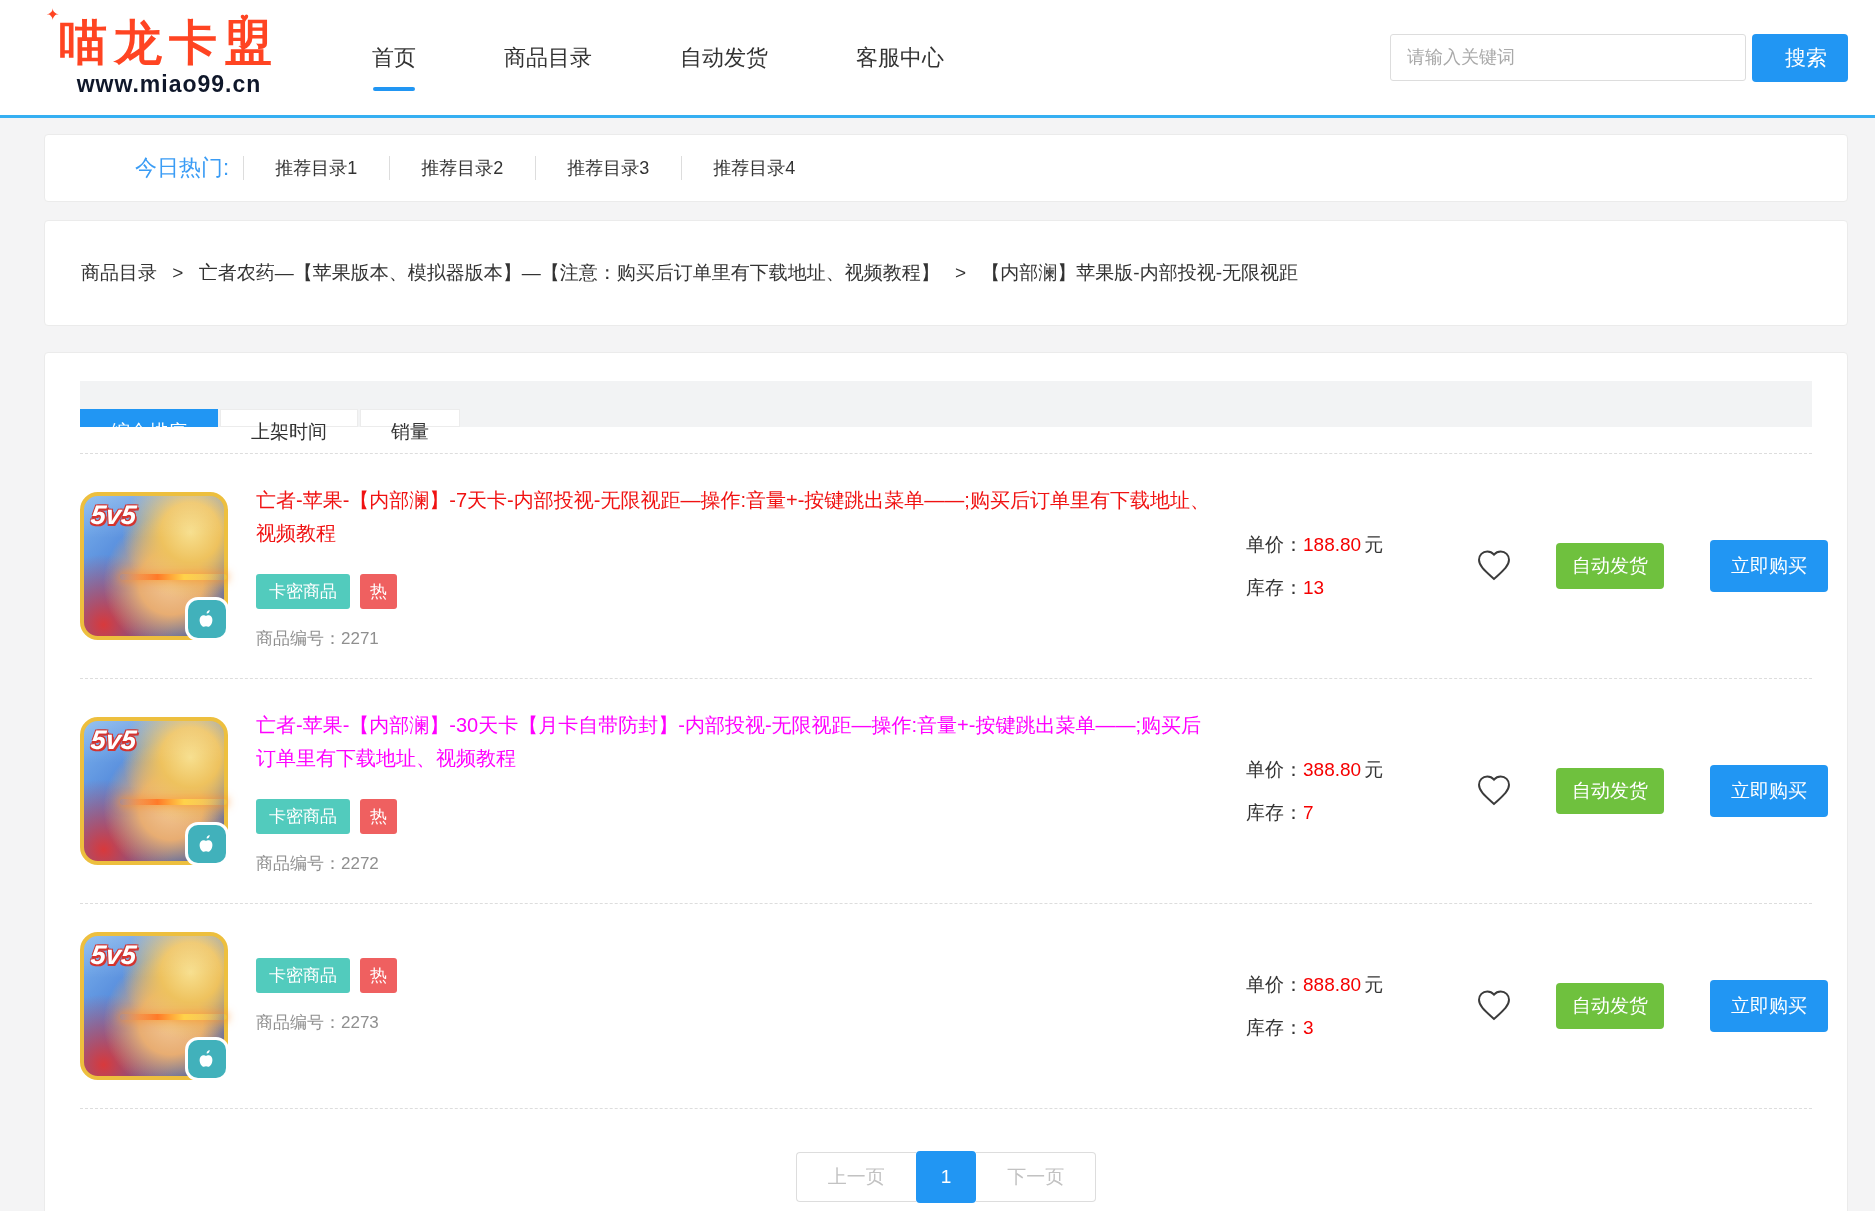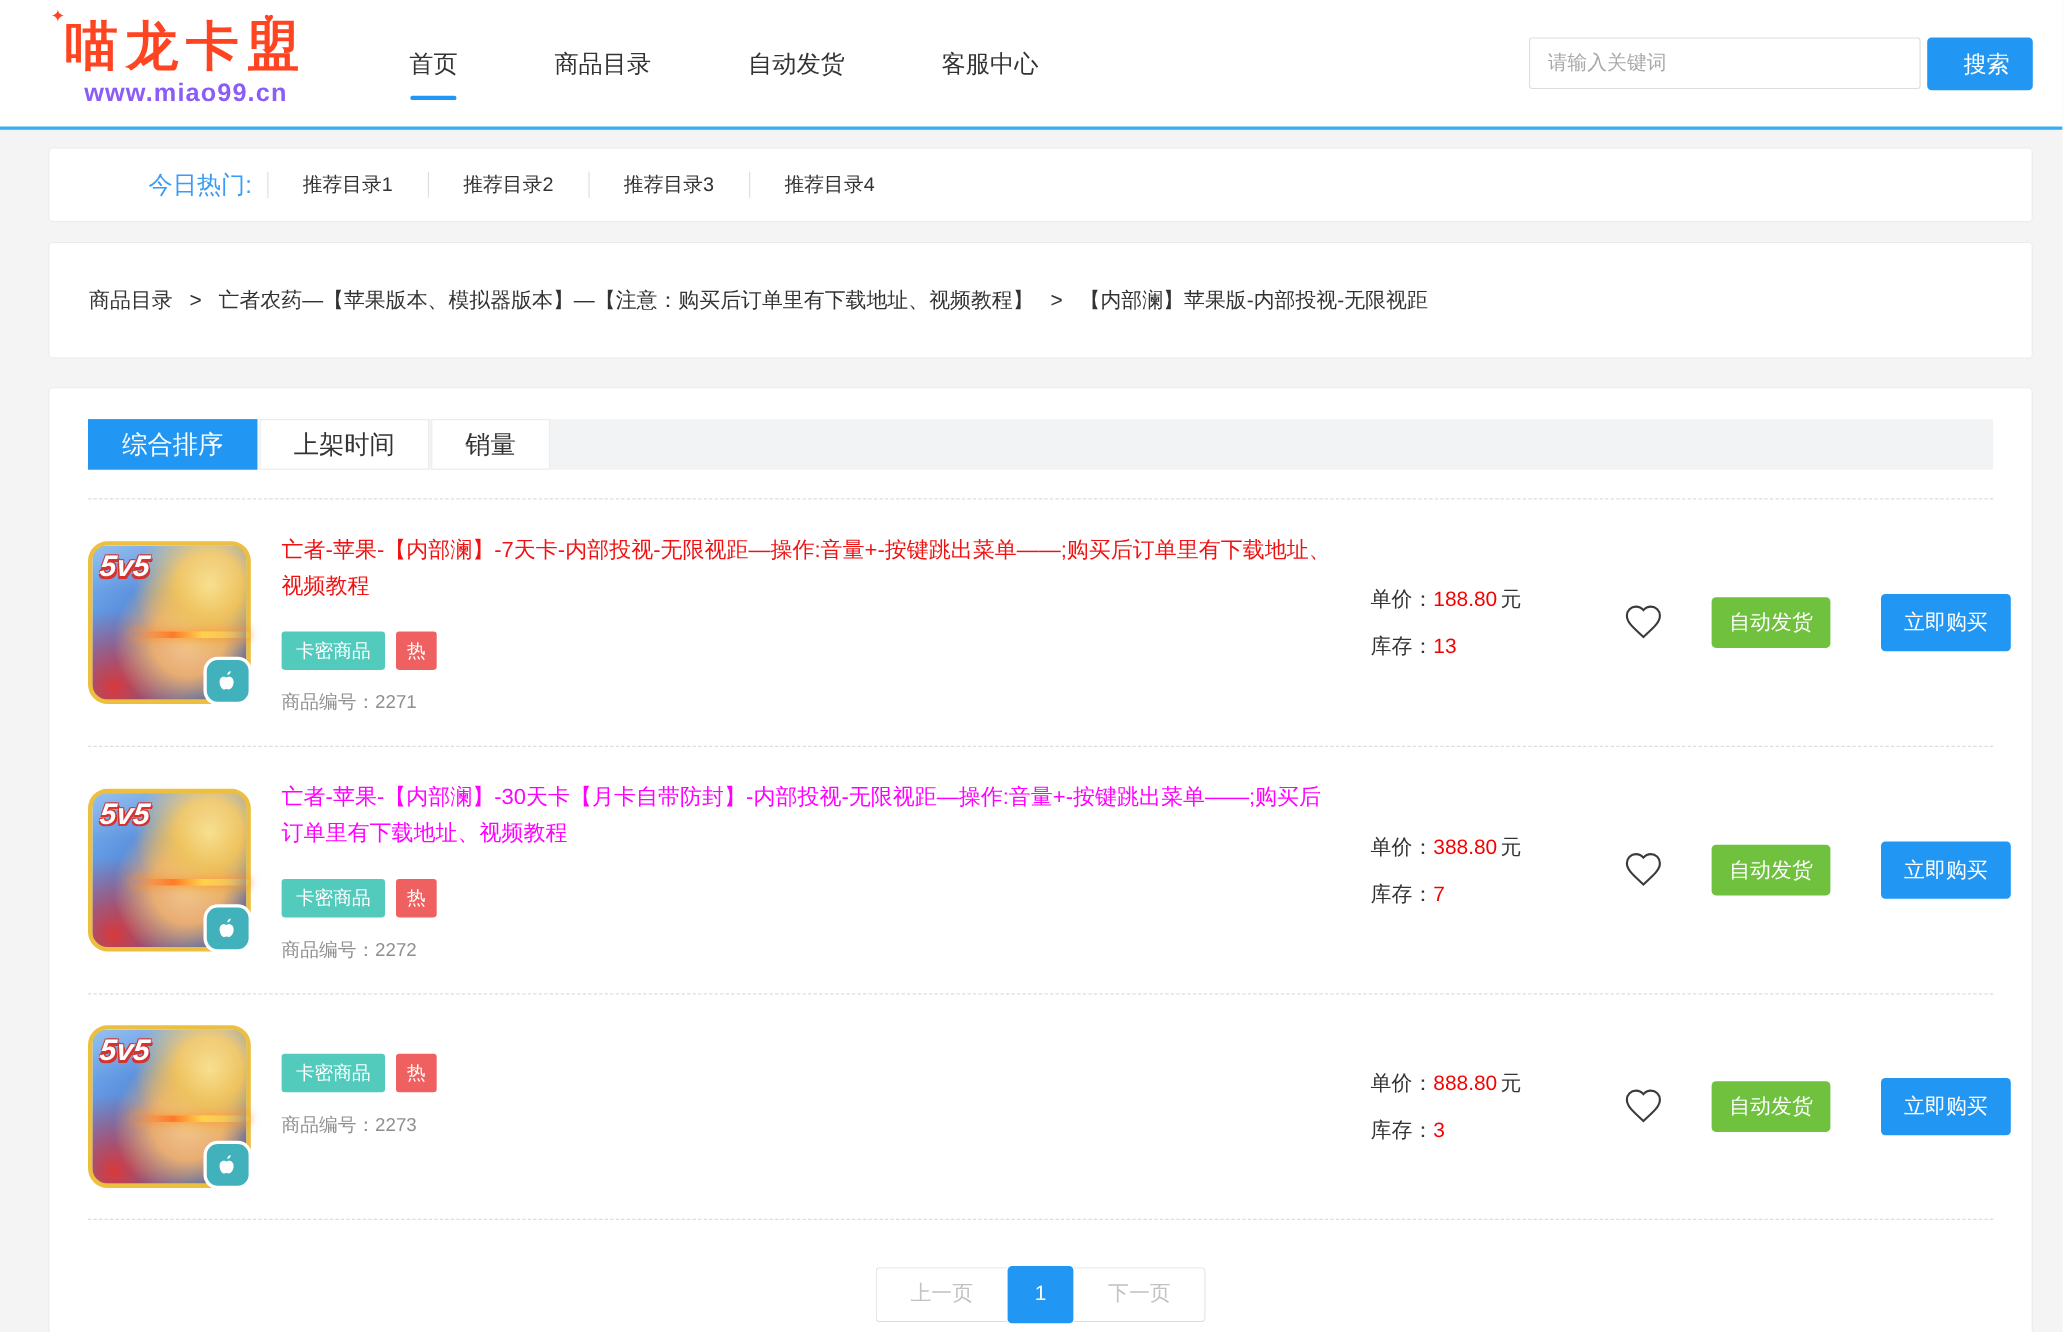--- a/index.html
+++ b/index.html
@@ -11,21 +11,21 @@
   }
   .container { width: 1804px; margin-left: 44px; }
 
   
   .site-header { background: #fff; height: 118px; border-bottom: 3px solid #35aff2; }
   .site-header .container { display: flex; align-items: center; height: 100%; }
   .logo { position: relative; width: 250px; flex: none; text-align: center; cursor: pointer; }
   .logo-cn { font-size: 48px; font-weight: bold; color: #ff4422; letter-spacing: 7px; line-height: 1.1; }
   .logo-star { position: absolute; top: -12px; left: 2px; font-size: 16px; color: #ff4422; }
   .logo-heart { position: absolute; top: -8px; left: 196px; font-size: 15px; color: #ff4422; }
-  .logo-url { font-size: 23px; font-weight: bold; color: #8b5cf6; letter-spacing: 1px; margin-top: 2px; }
+  .logo-url { font-size: 23px; font-weight: bold; color: #0f172a; letter-spacing: 1px; margin-top: 2px; }
   .nav { display: flex; margin-left: 50px; height: 100%; gap: 32px; }
   .nav-item { position: relative; font-size: 22px; color: #333; padding: 0 28px; display: flex; align-items: center; cursor: pointer; }
   .nav-item.active::after {
     content: ""; position: absolute; left: 50%; transform: translateX(-50%);
     bottom: 24px; width: 42px; height: 4px; background: #2196f3; border-radius: 2px;
   }
   .search-box { margin-left: auto; display: flex; align-items: center; }
   .search-input {
     width: 356px; height: 47px; border: 1px solid #ddd; border-radius: 3px;
     padding: 0 16px; font-size: 18px; color: #333; outline: none;
@@ -54,21 +54,21 @@
   
   .breadcrumb-card { margin-top: 18px; padding: 39px 36px; font-size: 19px; color: #333; }
   .crumb-sep { margin: 0 10px; color: #333; }
   .crumb-part { cursor: pointer; }
 
   
   .main-card { margin-top: 26px; padding: 28px 35px 55px; }
   .tab-strip { background: #f2f3f4; display: flex; height: 46px; }
   .sort-tab {
     background: #fff; box-shadow: inset 0 0 0 1px #ececec; color: #333;
-    font-size: 23px; line-height: 46px; padding: 0 31px; margin-right: 2px; cursor: pointer;
+    font-size: 19px; line-height: 46px; padding: 0 31px; margin-right: 2px; cursor: pointer; margin-top: 28px;
   }
   .sort-tab.active { background: #2196f3; color: #fff; box-shadow: none; }
 
   
   .product-list { margin-top: 26px; }
   .product-row {
     display: flex; align-items: center; gap: 28px;
     padding: 28px 0; border-top: 1px dashed #ddd; min-height: 206px;
   }
   .product-row:last-of-type { border-bottom: 1px dashed #ddd; }

